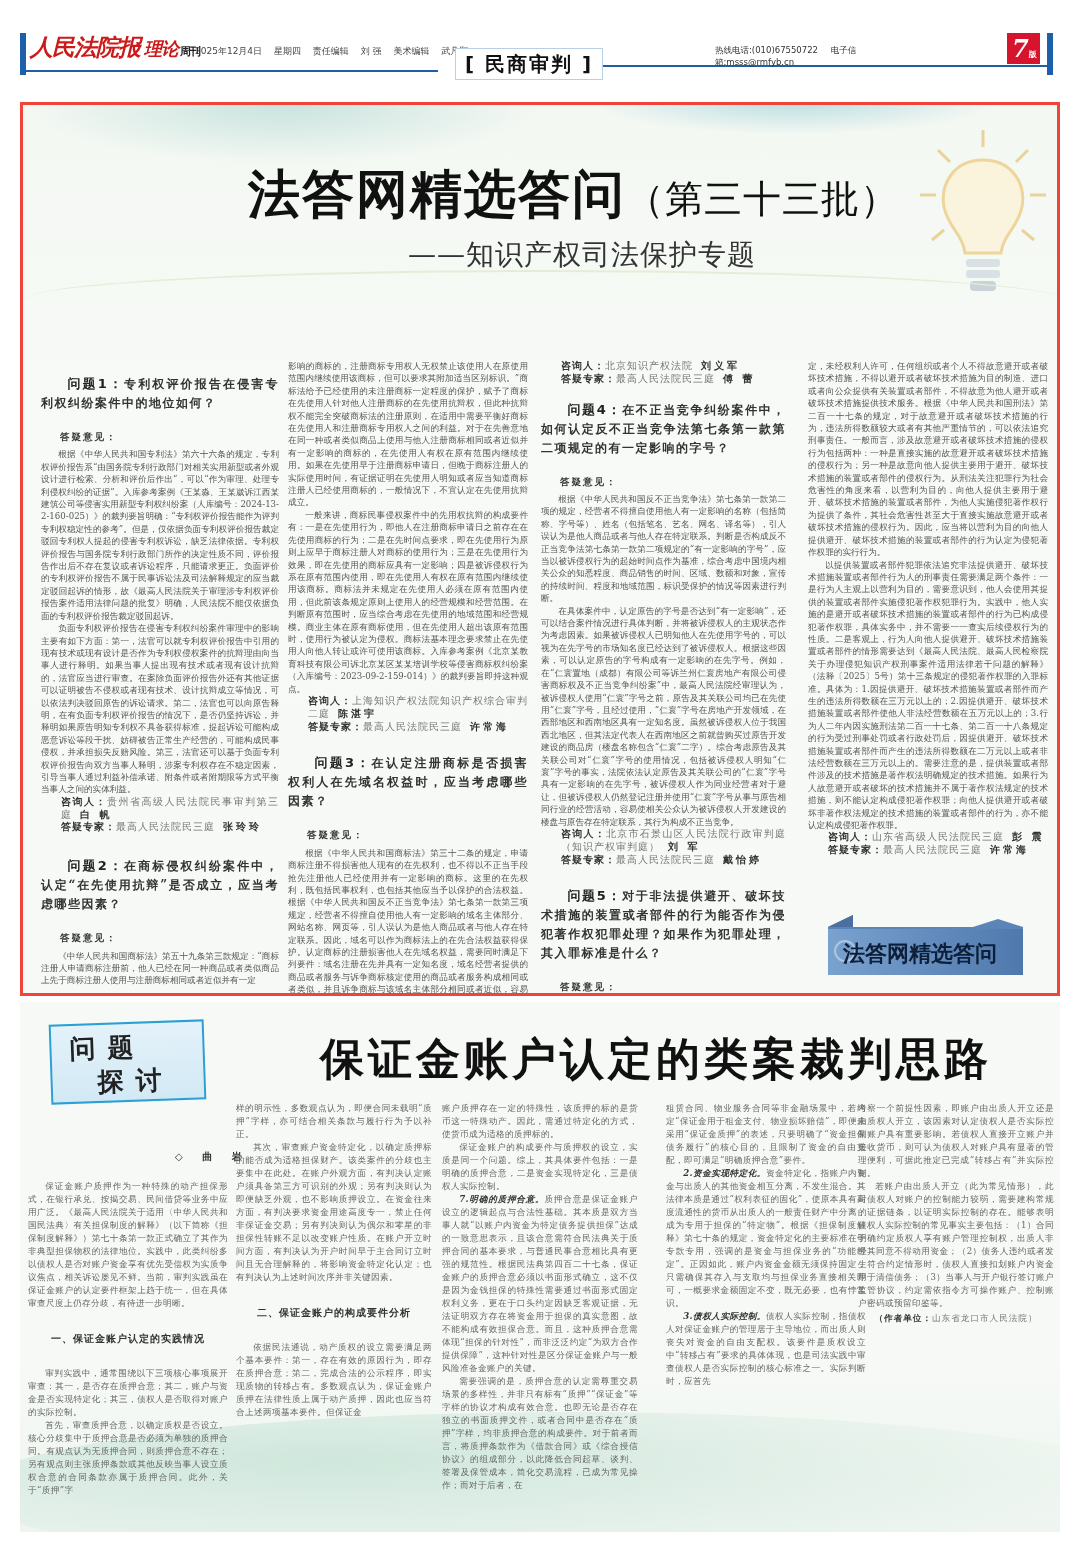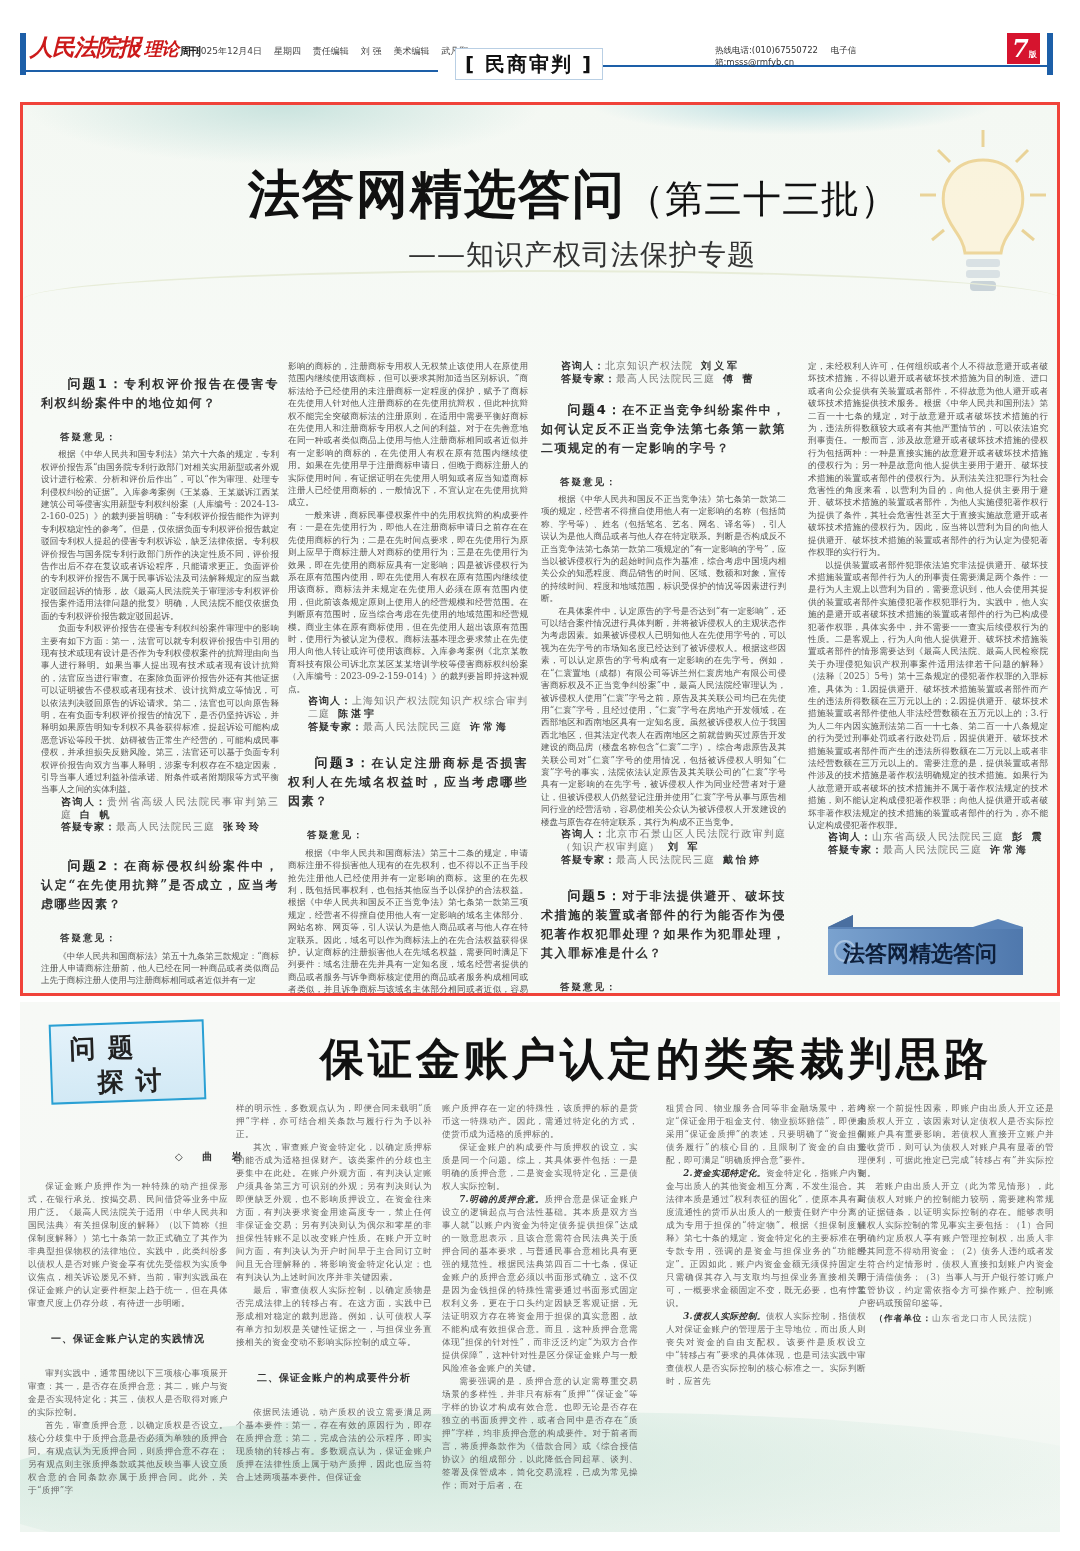--- a/index.html
+++ b/index.html
@@ -188,21 +188,20 @@
   <div class="lcol" style="left:8px; top:178px; width:200px;">
     <p>保证金账户质押作为一种特殊的动产担保形式，在银行承兑、按揭交易、民间借贷等业务中应用广泛。《最高人民法院关于适用〈中华人民共和国民法典〉有关担保制度的解释》（以下简称《担保制度解释》）第七十条第一款正式确立了其作为非典型担保物权的法律地位。实践中，此类纠纷多以债权人是否对账户资金享有优先受偿权为实质争议焦点，相关诉讼屡见不鲜。当前，审判实践虽在保证金账户的认定要件框架上趋于统一，但在具体审查尺度上仍存分歧，有待进一步明晰。</p>
     <div class="sec-head">一、保证金账户认定的实践情况</div>
     <p>审判实践中，通常围绕以下三项核心事项展开审查：其一，是否存在质押合意；其二，账户与资金是否实现特定化；其三，债权人是否取得对账户的实际控制。</p>
     <p>首先，审查质押合意，以确定质权是否设立。核心分歧集中于质押合意是否必须为单独的质押合同。有观点认为无质押合同，则质押合意不存在；另有观点则主张质押条款或其他反映当事人设立质权合意的合同条款亦属于质押合同。此外，关于“质押”字</p>
   </div>
 
   <div class="lcol" style="left:216px; top:100px; width:196px;">
     <p style="text-indent:0">样的明示性，多数观点认为，即便合同未载明“质押”字样，亦可结合相关条款与履行行为予以补正。</p>
     <p>其次，审查账户资金特定化，以确定质押标的能否成为适格担保财产。该类案件的分歧也主要集中在此处。在账户外观方面，有判决认定账户须具备第三方可识别的外观；另有判决则认为即便缺乏外观，也不影响质押设立。在资金往来方面，有判决要求资金用途高度专一，禁止任何非保证金交易；另有判决则认为偶尔和零星的非担保性转账不足以改变账户性质。在账户开立时间方面，有判决认为开户时间早于主合同订立时间且无合理解释的，将影响资金特定化认定；也有判决认为上述时间次序并非关键因素。</p>
-    <p>最后，审查债权人实际控制，以确定质物是否完成法律上的转移占有。在这方面，实践中已形成相对稳定的裁判思路。例如，认可债权人享有单方扣划权是关键性证据之一，与担保业务直接相关的资金变动不影响实际控制的成立等。</p>
     <div class="sec-head">二、保证金账户的构成要件分析</div>
     <p>依据民法通说，动产质权的设立需要满足两个基本要件：第一，存在有效的原因行为，即存在质押合意；第二，完成合法的公示程序，即实现质物的转移占有。多数观点认为，保证金账户质押在法律性质上属于动产质押，因此也应当符合上述两项基本要件。但保证金</p>
   </div>
 
   <div class="lcol" style="left:422px; top:100px; width:196px;">
     <p style="text-indent:0">账户质押存在一定的特殊性，该质押的标的是货币这一特殊动产。因此，需通过特定化的方式，使货币成为适格的质押标的。</p>
     <p>保证金账户的构成要件与质押权的设立，实质是同一个问题。综上，其具体要件包括：一是明确的质押合意，二是资金实现特定化，三是债权人实际控制。</p>
     <p><span class="bold-lead">7.明确的质押合意。</span><span>质押合意是保证金账户设立的逻辑起点与合法性基础。其本质是双方当事人就“以账户内资金为特定债务提供担保”达成的一致意思表示，且该合意需符合民法典关于质押合同的基本要求，与普通民事合意相比具有更强的规范性。根据民法典第四百二十七条，保证金账户的质押合意必须以书面形式确立，这不仅是因为金钱担保的特殊性需要通过书面形式固定权利义务，更在于口头约定因缺乏客观证据，无法证明双方存在将资金用于担保的真实意图，故不能构成有效担保合意。而且，这种质押合意需体现“担保的针对性”，而非泛泛约定“为双方合作提供保障”，这种针对性是区分保证金账户与一般风险准备金账户的关键。</span></p>
     <p>需要强调的是，质押合意的认定需尊重交易场景的多样性，并非只有标有“质押”“保证金”等字样的协议才构成有效合意。也即无论是否存在独立的书面质押文件，或者合同中是否存在“质押”字样，均非质押合意的构成要件。对于前者而言，将质押条款作为《借款合同》或《综合授信协议》的组成部分，以此降低合同起草、谈判、签署及保管成本，简化交易流程，已成为常见操作；而对于后者，在</p>
   </div>

